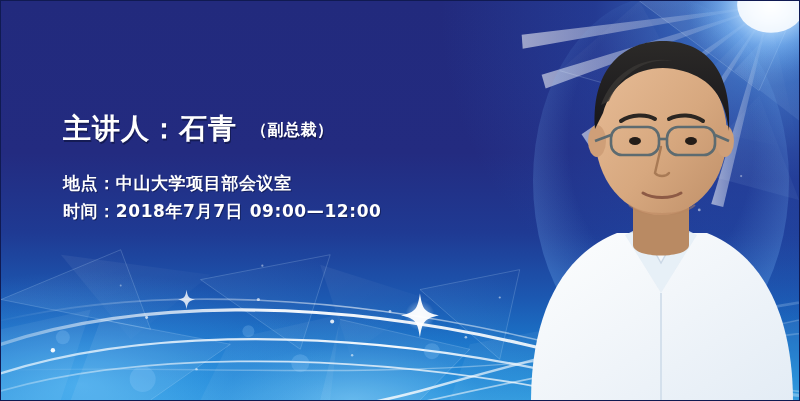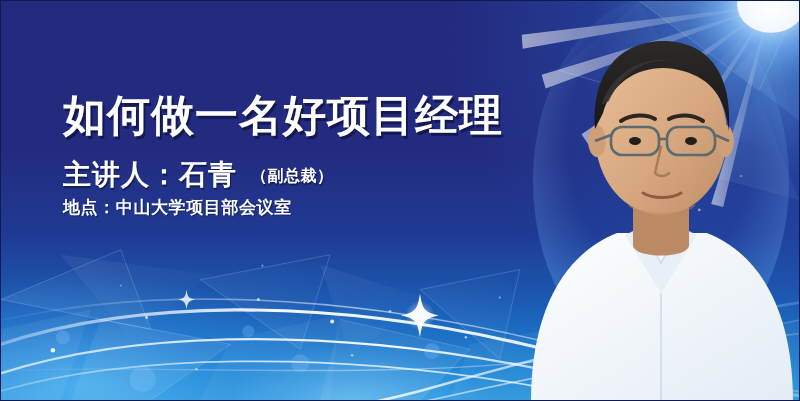--- a/index.html
+++ b/index.html
@@ -95,20 +95,21 @@
   .subtitle .role {
     font-size: 16px;
     font-weight: bold;
     color: #ffffff;
     letter-spacing: 0.5px;
     position: relative;
     top: -3px;
     margin-left: 14px;
   }
   .meta {
+    margin-top: 22px;
   }
   .meta-line {
     font-size: 17px;
     font-weight: bold;
     color: #ffffff;
     letter-spacing: 0.6px;
     line-height: 1.62;
     white-space: nowrap;
     text-shadow: 1px 1px 0 rgba(10,14,50,0.5);
   }
@@ -331,22 +332,22 @@
 
       <path d="M140,146 L134,172 C137,176 145,176 148,172" fill="none" stroke="#a87a55" stroke-width="2.4" stroke-linecap="round"></path>
 
       <path d="M122,192 C132,198 150,198 160,192" fill="none" stroke="#8d5a45" stroke-width="3" stroke-linecap="round"></path>
 
       <path d="M108,204 C122,216 160,216 174,204" fill="none" stroke="#b9865f" stroke-width="2" opacity="0.5"></path>
     </svg>
   </div>
 
   <div class="text-block">
-    <div class="title">如何做一名好项目经理</div>
     <div class="subtitle">
       <span class="lead">主讲人：</span><span class="lead">石青</span><span class="role">（副总裁）</span>
     </div>
     <div class="meta">
       <div class="meta-line">地点：中山大学项目部会议室</div>
+      <div class="meta-line">时间：2018年7月7日  09:00—12:00</div>
     </div>
   </div>
 
 </div>
 
 </body></html>

